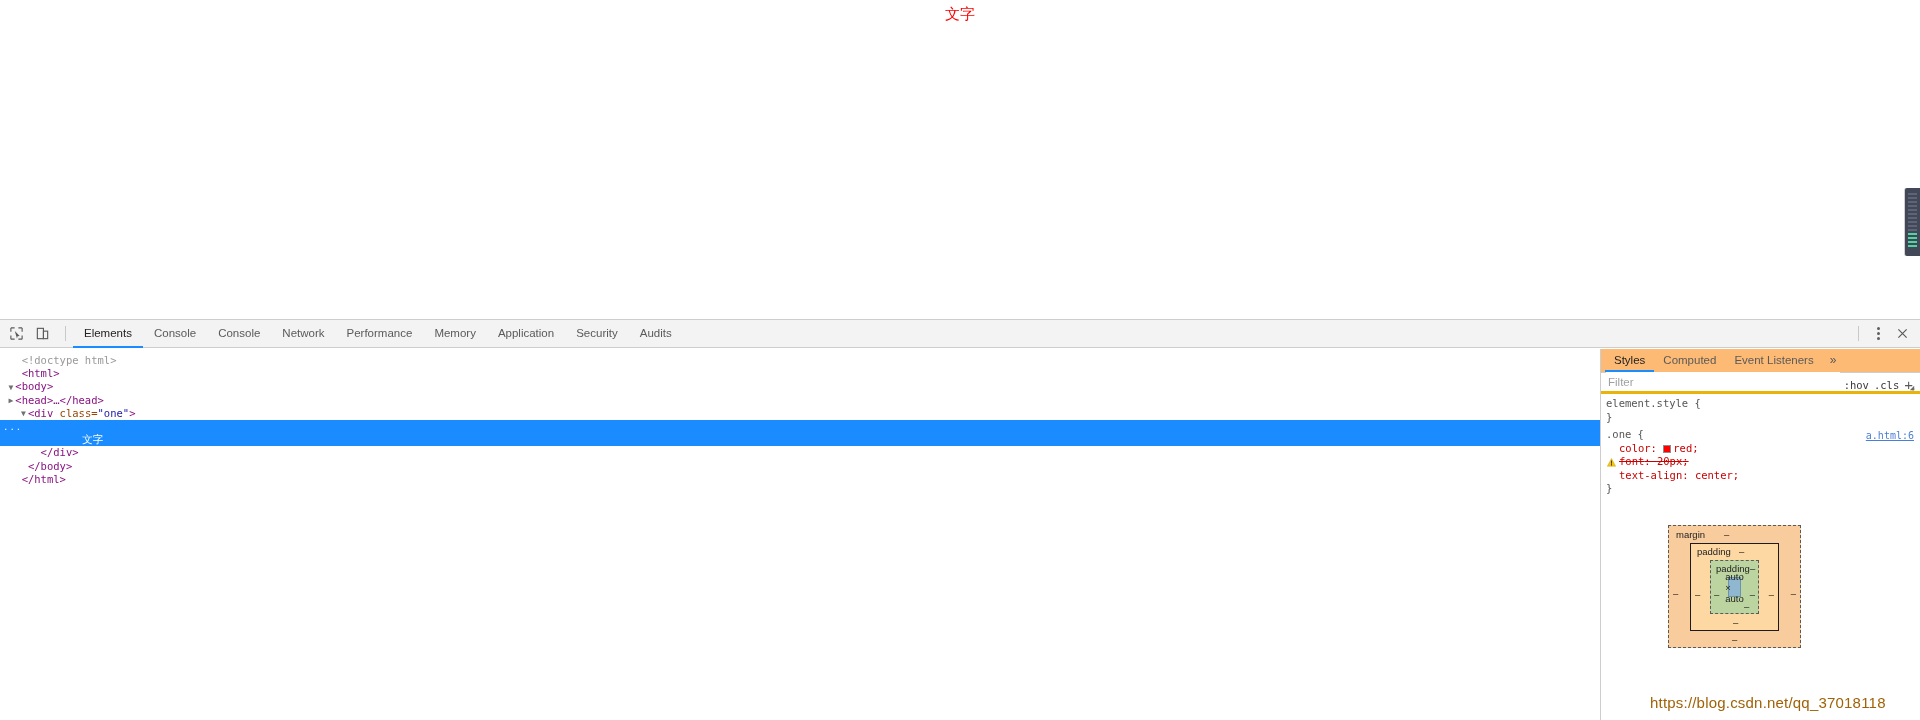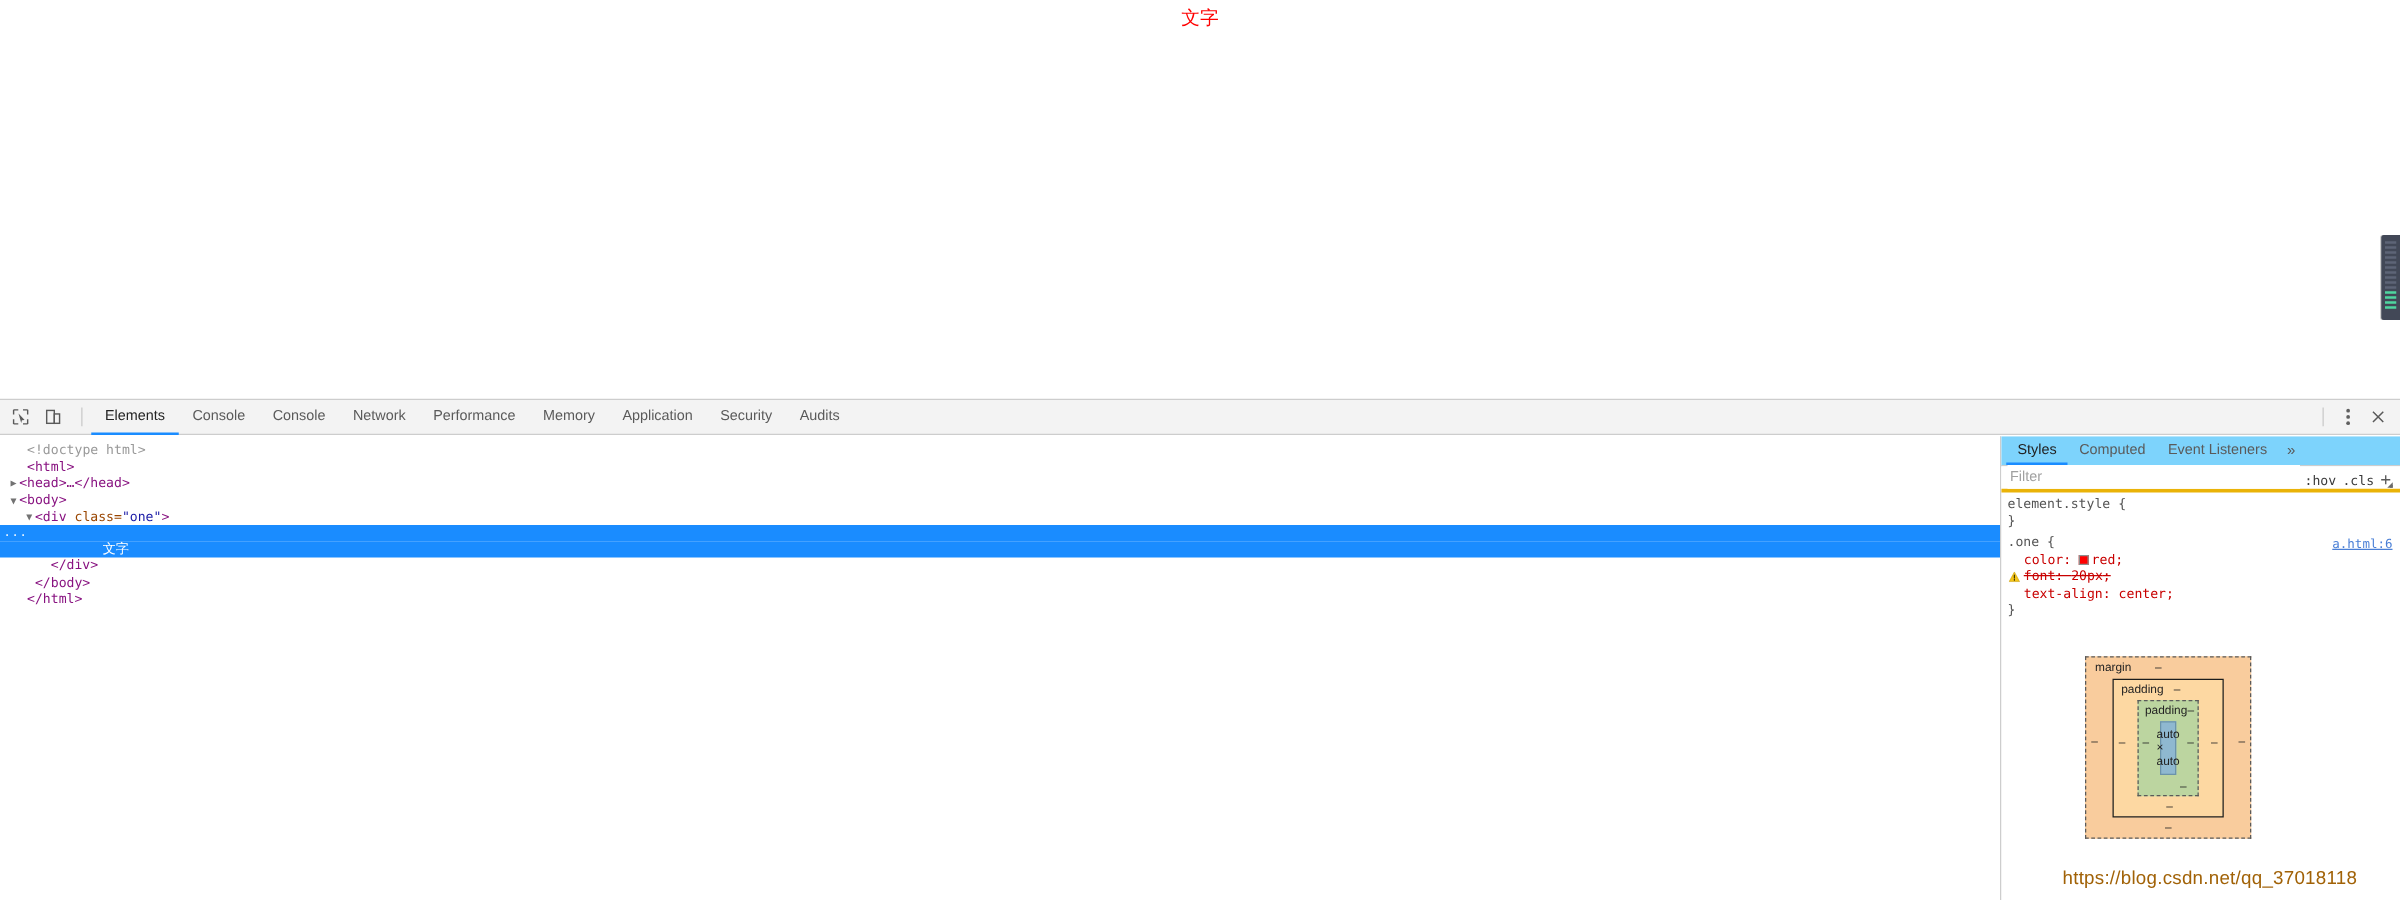--- a/index.html
+++ b/index.html
@@ -126,21 +126,21 @@
     font-family:"DejaVu Sans Mono", monospace;
     font-size:9px; color:#ffffff; letter-spacing:1px; line-height:8px;
   }
 
   
   .styles-pane {
     flex:1; position:relative; background:#ffffff;
     border-left:1px solid #cdcdcd; overflow:hidden;
   }
   .sp-tabs {
-    height:24px; background:#7dd3fc; border-bottom:1px solid #cdcdcd;
+    height:24px; background:#fdba74; border-bottom:1px solid #cdcdcd;
     display:flex; align-items:stretch; padding-left:4px;
   }
   .sp-tab {
     display:flex; align-items:center; padding:0 9px;
     font-size:11.5px; color:#5a5a5a; cursor:pointer;
     border-bottom:2px solid transparent; white-space:nowrap;
   }
   .sp-tab.active { color:#222; border-bottom-color:#1a8cff; }
   .sp-tab.chev { color:#5a5a5a; font-size:12px; padding:0 7px; }
 
@@ -203,21 +203,21 @@
     display:inline-block; border:1px solid #c7c7c7; border-radius:2px;
     padding:0 3px; margin-left:3px; background:#fff;
     font-family:"DejaVu Sans Mono", monospace; font-size:10px; color:#303030;
     cursor:pointer;
   }
 
   
   .boxmodel-wrap { position:absolute; left:0; right:0; top:130px; bottom:0; }
   .bm-margin {
     position:absolute; left:67px; top:0;
-    width:133px; height:146px;
+    width:133px; height:123px;
     background:#f9cc9d; border:1px dashed #5a5a5a;
   }
   .bm-border {
     position:absolute; left:21px; top:17px; right:21px; bottom:16px;
     background:#fdd8a2; border:1px solid #1c1c1c;
   }
   .bm-padding {
     position:absolute; left:19px; top:16px; right:19px; bottom:16px;
     background:#bcd5a0; border:1px dashed #5a5a5a;
   }
@@ -320,23 +320,23 @@
     </div>
 
     <div class="dt-body">
 
       <div class="dom-pane">
 
         <div class="dom-row"><span class="ind">  </span><span class="tw blank">·</span><span class="doctype">&lt;!doctype html&gt;</span></div>
 
         <div class="dom-row"><span class="ind">  </span><span class="tw blank">·</span><span class="tagname">&lt;html&gt;</span></div>
 
+        <div class="dom-row"><span class="ind"> </span><span class="tw">▼</span><span class="tagname">&lt;body&gt;</span></div>
+
         <div class="dom-row"><span class="ind"> </span><span class="tw">▶</span><span class="tagname">&lt;head&gt;…&lt;/head&gt;</span></div>
-
-        <div class="dom-row"><span class="ind"> </span><span class="tw">▼</span><span class="tagname">&lt;body&gt;</span></div>
 
         <div class="dom-row"><span class="ind">   </span><span class="tw">▼</span><span class="tagname">&lt;div</span><span class="ind"> </span><span class="attr">class=</span><span class="val">"one"</span><span class="tagname">&gt;</span></div>
 
         <div class="dom-row sel">
           <span class="ellipsis-badge">...</span><span class="ind">       </span><span class="tagname">&lt;span&gt;</span>
         </div>
         <div class="dom-row sel"><span class="ind">             </span><span>文字</span></div>
 
         <div class="dom-row"><span class="ind">     </span><span class="tw blank">·</span><span class="tagname">&lt;/div&gt;</span></div>
         <div class="dom-row"><span class="ind">   </span><span class="tw blank">·</span><span class="tagname">&lt;/body&gt;</span></div>

